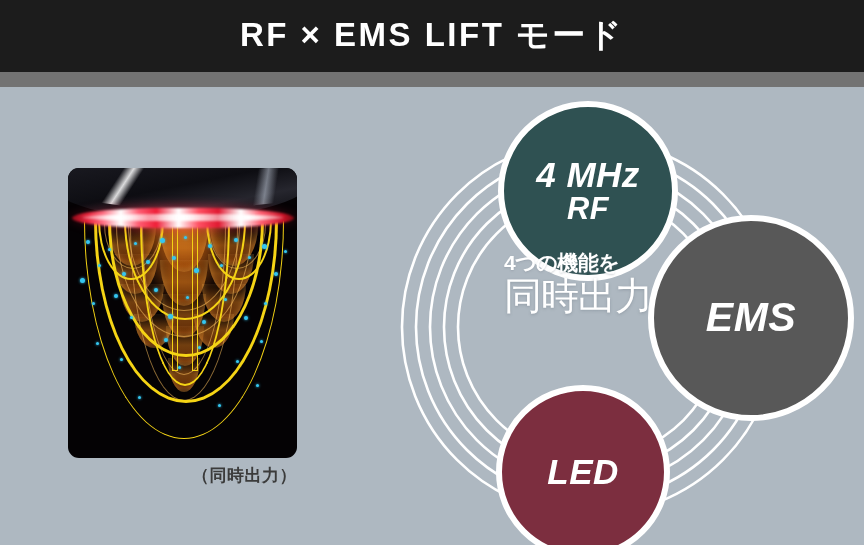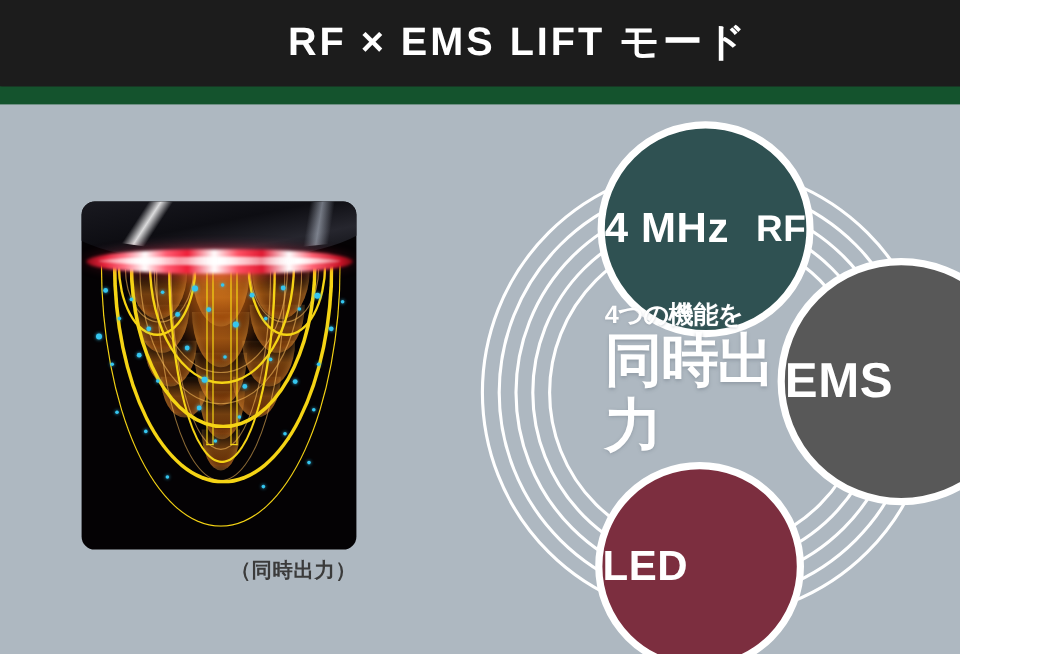--- a/index.html
+++ b/index.html
@@ -5,24 +5,24 @@
   html, body {
     margin: 0;
     padding: 0;
     background: #ffffff;
   }
   body {
     font-family: "Liberation Sans", "DejaVu Sans", sans-serif;
   }
   #screen {
     position: relative;
-    width: 800px;
+    width: 864px;
     height: 545px;
     overflow: hidden;
-    background: #14532d;
+    background: #737373;
   }
 
   
   #header-banner {
     position: absolute;
     left: -14px;
     top: -10px;
     width: 892px;
     height: 82px;
     background: #1c1c1c;
@@ -172,25 +172,27 @@
     height: 458px;
   }
   #rings { position: absolute; left: 0; top: 0; }
 
   .node-circle {
     position: absolute;
     border-radius: 50%;
     border: 6px solid #ffffff;
     box-sizing: border-box;
     display: flex;
+    flex-direction: column;
     align-items: center;
-    justify-content: space-between;
+    justify-content: center;
     color: #ffffff;
     text-align: center;
     line-height: 1.06;
+    font-style: italic;
   }
   #node-rf {
     left: 168px; top: 14px; width: 180px; height: 180px;
     background: #2f5152;
     font-size: 35px; font-weight: bold; letter-spacing: .5px;
   }
   #node-ems {
     left: 318px; top: 128px; width: 206px; height: 206px;
     background: #585858;
     font-size: 41px; font-weight: bold; letter-spacing: .5px;
@@ -218,22 +220,22 @@
   #center-line-small {
     color: #ffffff;
     font-size: 21px;
     font-weight: bold;
     letter-spacing: -0.5px;
     line-height: 1.1;
     text-shadow: 0 1px 2px rgba(120,130,140,.35);
   }
   #center-line-big {
     color: #ffffff;
-    font-size: 48px;
-    font-weight: bold;
+    font-size: 38px;
+    font-weight: normal;
     letter-spacing: -1px;
     line-height: 1.12;
     margin-top: 1px;
     text-shadow: 0 1px 3px rgba(110,122,134,.45);
   }
   #center-badge {
     display: inline-block;
     margin-top: 3px;
     background: #2d3f5e;
     color: #ffffff;

